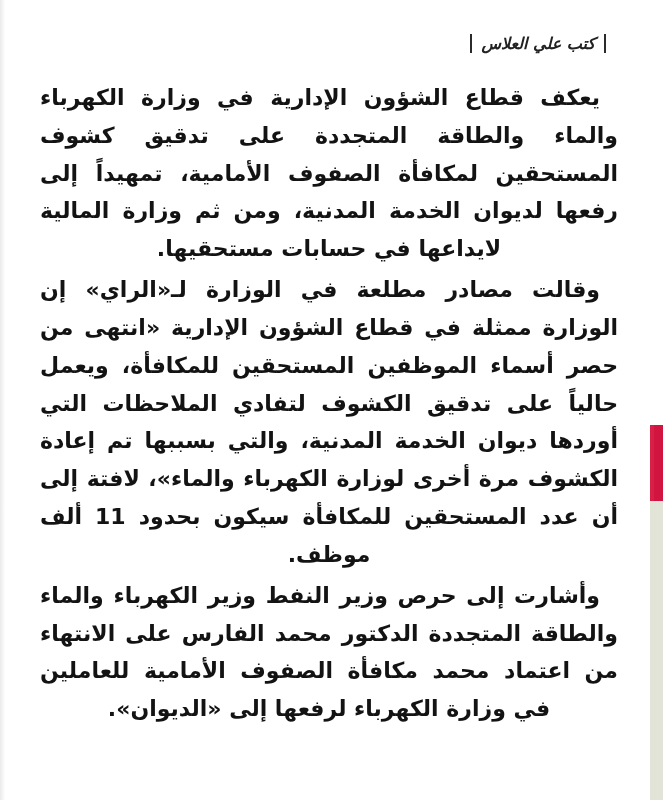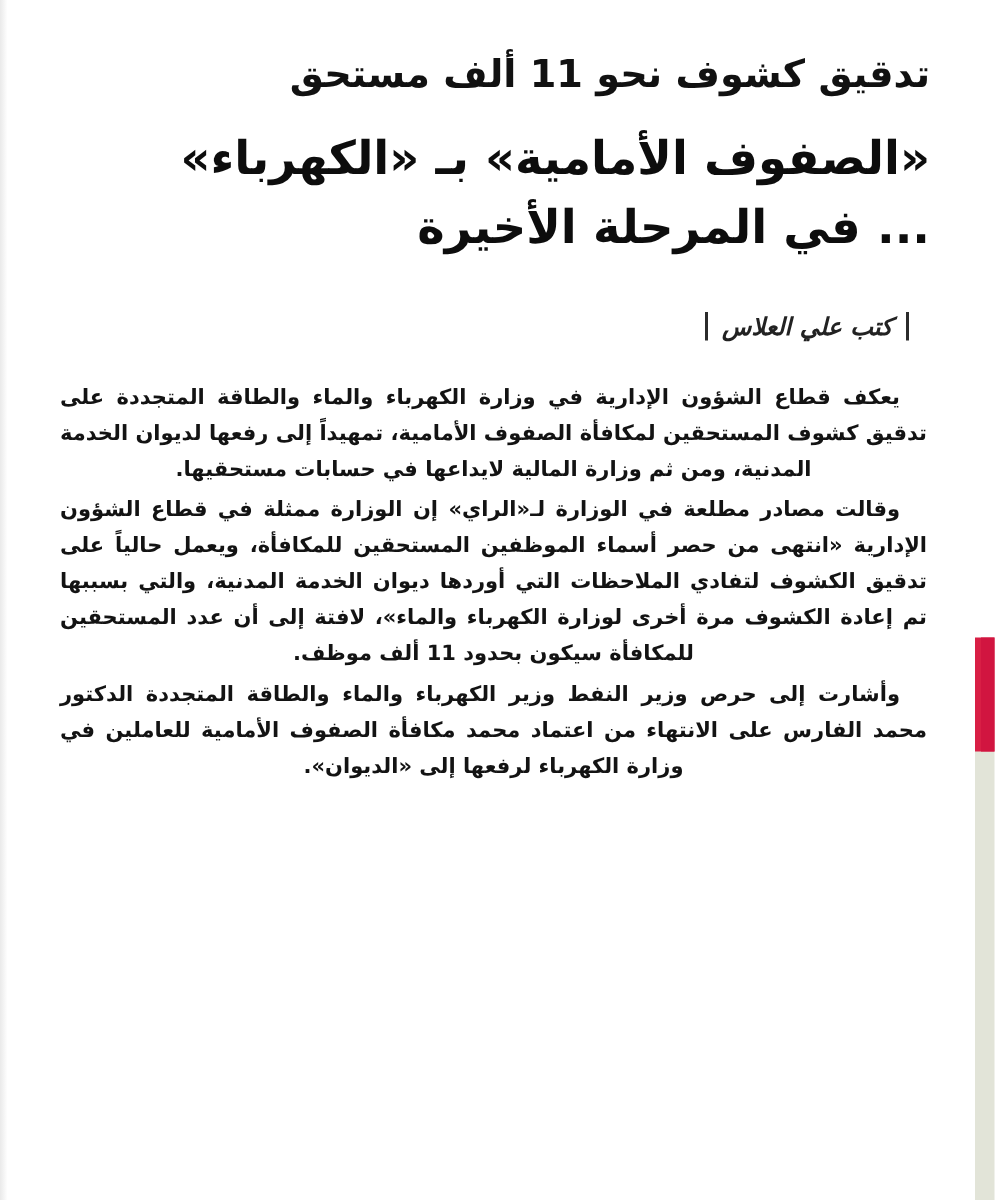--- a/index.html
+++ b/index.html
@@ -143,21 +143,21 @@
     white-space: nowrap;
   }
 
   
   .body-copy {
     margin-top: 26px;
     direction: rtl;
     text-align: justify;
     text-align-last: center;
     color: #131313;
-    font-size: 14px;
+    font-size: 22px;
     font-weight: bold;
     line-height: 1.72;
     padding-right: 2px;
     padding-left: 6px;
   }
   .body-copy p {
     margin: 0 0 3px 0;
     text-indent: 18px;
     text-align: justify;
   }
@@ -173,28 +173,20 @@
   <div class="left-gutter"></div>
   <div class="right-strip-upper"></div>
   <div class="right-strip"></div>
 
   <div class="red-bar">
     <div class="red-bar-inner"></div>
   </div>
 
   <div class="content">
 
-    <div class="headline-block">
-      <div class="kicker">تدقيق كشوف نحو 11 ألف مستحق</div>
-
-      <div class="headline">
-        <span class="headline-line headline-line-1">«الصفوف الأمامية» بـ «الكهرباء»</span>
-        <span class="headline-line headline-line-2">... في المرحلة الأخيرة</span>
-      </div>
-    </div>
 
     <div class="byline-row">
       <div class="byline">
         <span class="byline-rule"></span>
         <span class="byline-text">كتب علي العلاس</span>
         <span class="byline-rule"></span>
       </div>
     </div>
 
     <div class="body-copy">

